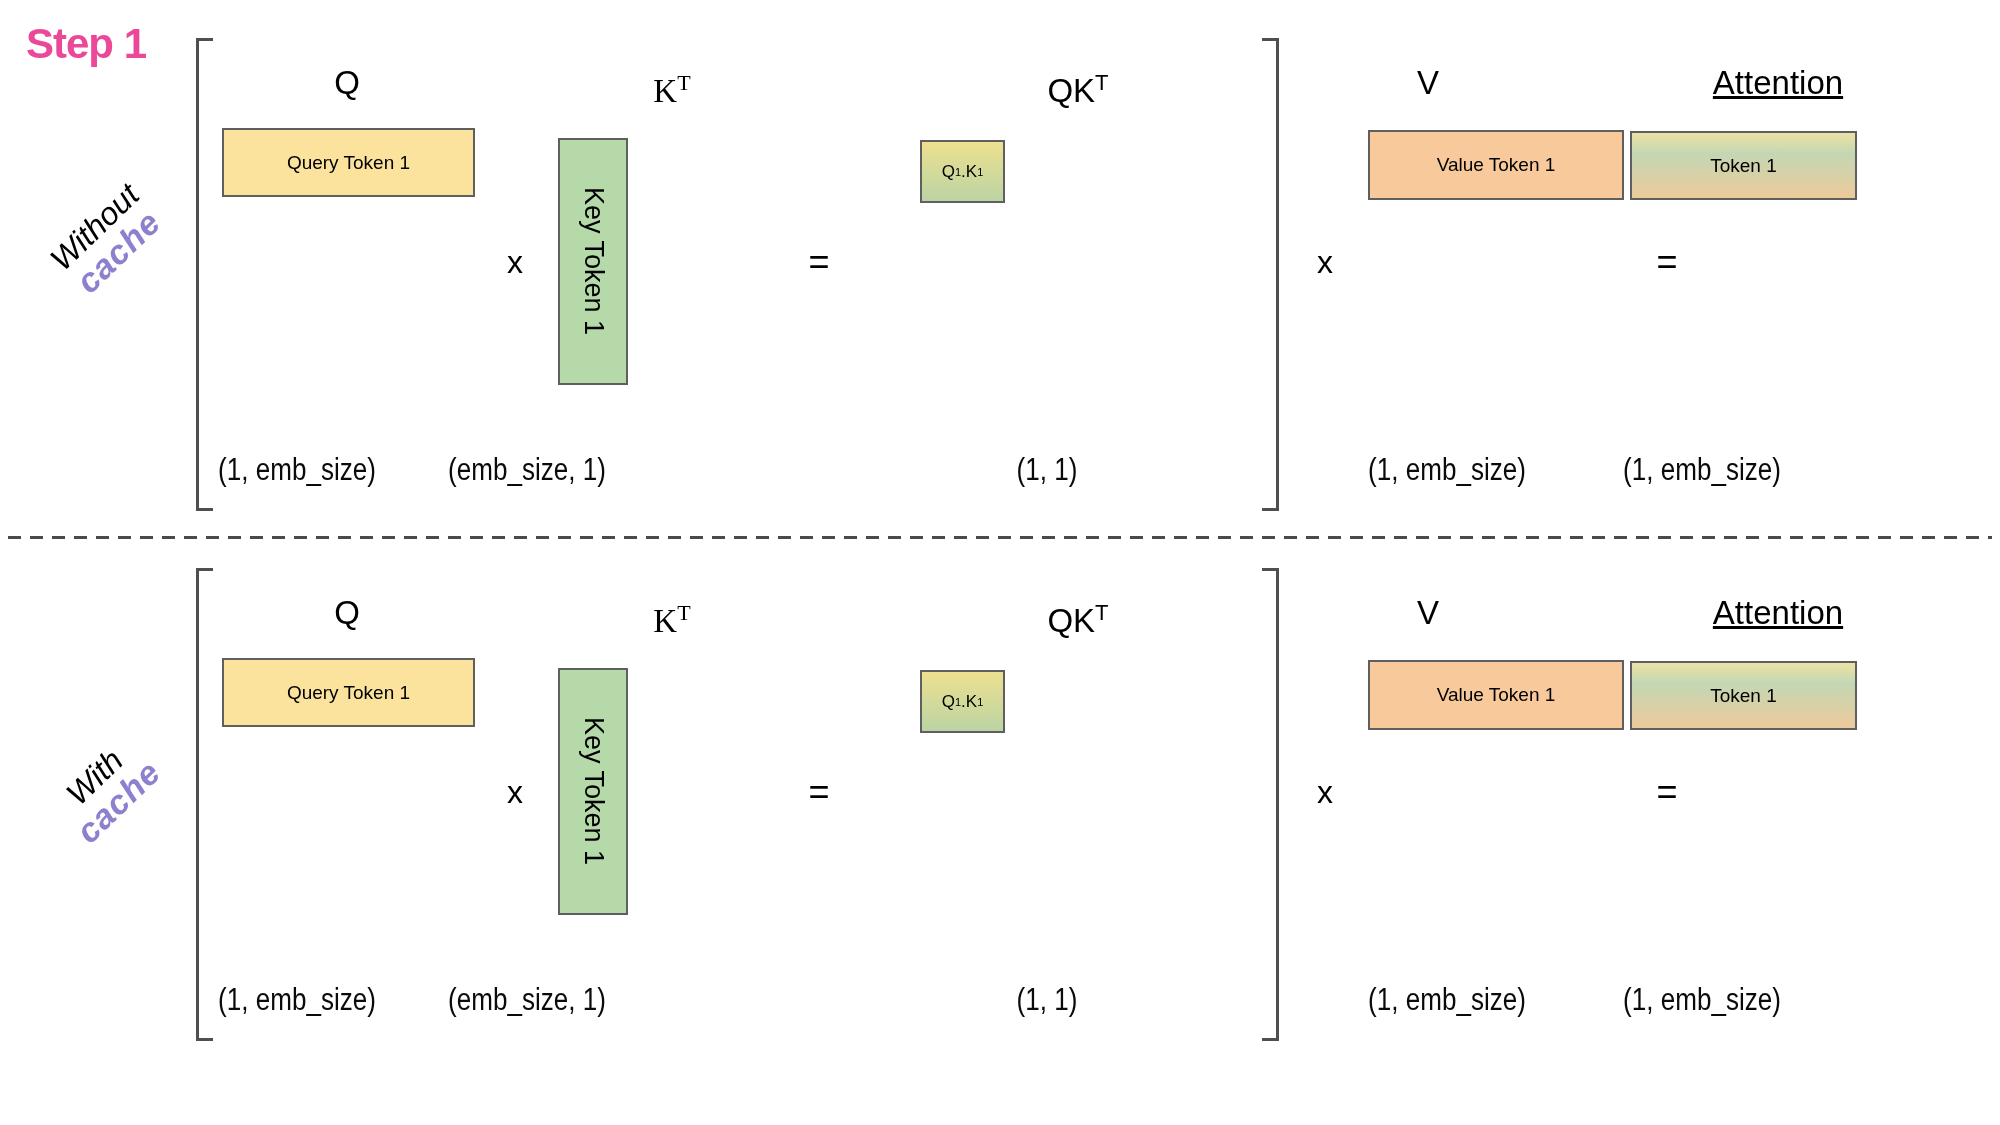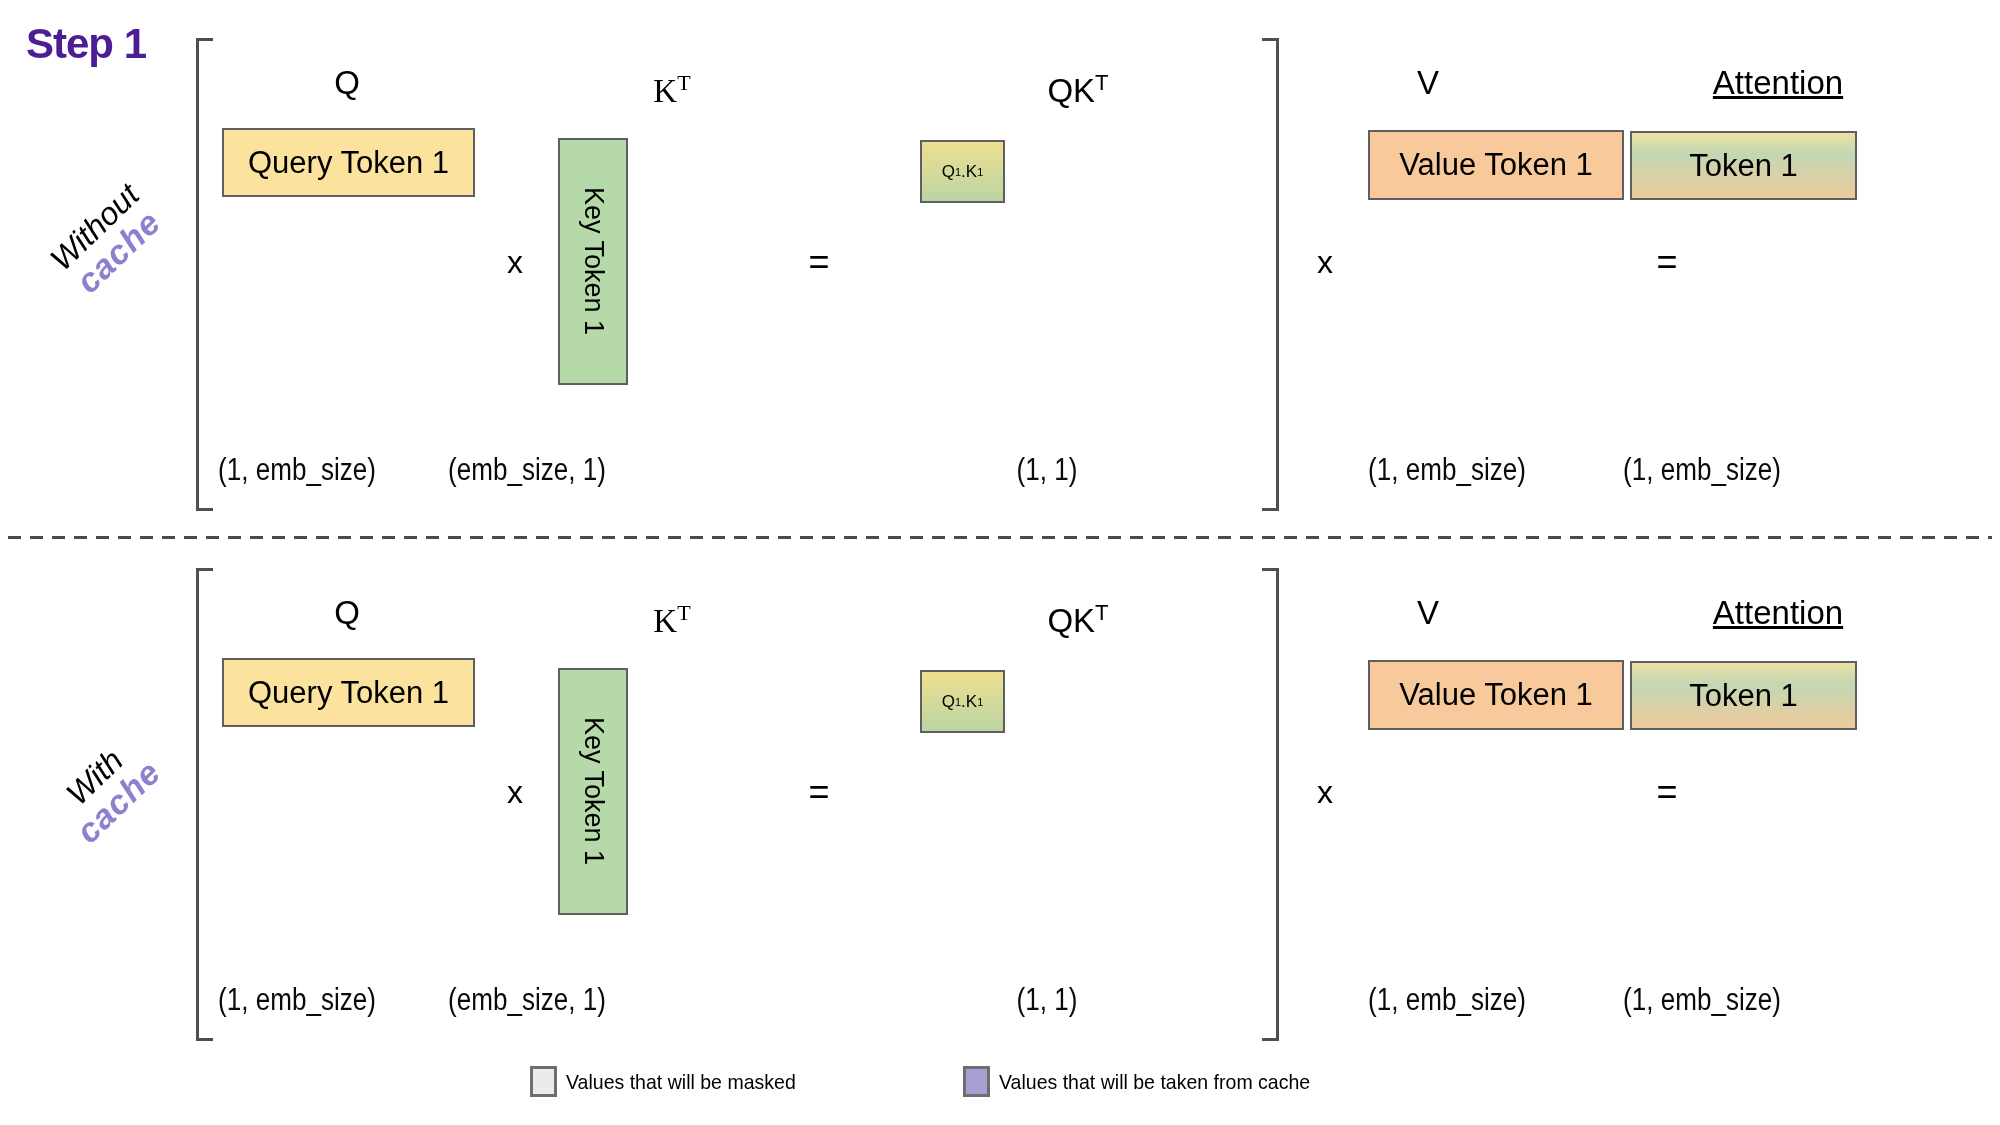--- a/index.html
+++ b/index.html
@@ -2,21 +2,21 @@
 <html style="--query_fill: #FBE29D; --key_fill: #B5D9A9; --value_fill: #F8CA9B; --qk_gradient_top: #EDE08F; --qk_gradient_bottom: #BBD4A4; --attention_gradient_top: #ECE2A4; --attention_gradient_mid: #C3D7B3; --attention_gradient_bottom: #EDCA9B; --cache_text: #8D80CE; --legend_masked: #EBEBEB; --legend_cache: #A89FD2; --border: #5F5F5F;"><head>
 <meta charset="utf-8">
 <style>
   html,body{margin:0;padding:0;background:#fff;}
   #stage{
     position:relative;width:2000px;height:1125px;background:#ffffff;overflow:hidden;
     font-family:"Liberation Sans",sans-serif;color:#111;
   }
   .abs{position:absolute;}
   #page-title{
-    left:26px;top:20px;font-size:42px;font-weight:800;letter-spacing:-1px;color:#4c1d95;
+    left:26px;top:20px;font-size:42px;font-weight:800;letter-spacing:-1px;color:#ec4899;
   }
   
   .row{position:absolute;left:0;width:2000px;height:530px;}
   
   .side-label{
     left:12px;top:150px;width:190px;height:180px;
     display:flex;flex-direction:column;align-items:center;justify-content:center;
     transform:rotate(-44deg);text-align:center;line-height:1.04;
   }
   .side-line1{font-size:32px;font-style:italic;color:#000;}
@@ -27,21 +27,21 @@
   .bracket.right{left:1262px;border:3px solid #4f4f4f;border-left:none;}
   
   .col-label{top:60px;height:46px;line-height:46px;font-size:33px;color:#000;text-align:center;}
   .col-label sup{font-size:22px;}
   .lbl-q{left:277px;width:140px;}
   .lbl-kt{left:602px;width:140px;font-family:Liberation Serif, serif;}
   .lbl-qkt{left:998px;width:160px;}
   .lbl-v{left:1358px;width:140px;}
   .lbl-att{left:1658px;width:240px;text-decoration:underline;}
   
-  .box{border:2px solid #5f5f5f;display:flex;align-items:center;justify-content:center;font-size:31px;color:#000;box-sizing:border-box;}
+  .box{border:2px solid #5f5f5f;display:flex;align-items:center;justify-content:center;font-size:19px;color:#000;box-sizing:border-box;}
   .query-box{left:222px;top:128px;width:253px;height:69px;background:var(--query_fill,#FBE29D);}
   .key-box{left:558px;top:138px;width:70px;height:247px;background:var(--key_fill,#B5D9A9);writing-mode:vertical-rl;font-size:27px;}
   .qk-box{left:920px;top:140px;width:85px;height:63px;font-size:17px;
     background:linear-gradient(180deg,var(--qk_gradient_top,#EDE08F) 0%,var(--qk_gradient_bottom,#BBD4A4) 100%);}
   .qk-box sub{font-size:11px;}
   .value-box{left:1368px;top:130px;width:256px;height:70px;background:var(--value_fill,#F8CA9B);}
   .attention-box{left:1630px;top:131px;width:227px;height:69px;
     background:linear-gradient(180deg,var(--attention_gradient_top,#ECE2A4) 0%,var(--attention_gradient_mid,#C3D7B3) 32%,var(--attention_gradient_bottom,#EDCA9B) 100%);}
   
   .op{top:238px;height:48px;line-height:48px;font-size:32px;text-align:center;color:#000;}
@@ -144,21 +144,14 @@
     <div class="abs op op-eq2">=</div>
     <div class="abs box attention-box">Token 1</div>
 
     <div class="abs dim dim-1">(1, emb_size)</div>
     <div class="abs dim dim-2">(emb_size, 1)</div>
     <div class="abs dim dim-3">(1, 1)</div>
     <div class="abs dim dim-4">(1, emb_size)</div>
     <div class="abs dim dim-5">(1, emb_size)</div>
   </div>
 
-  <div class="abs" id="legend">
-    <div class="legend-swatch swatch-masked"></div>
-    <div class="legend-label">Values that will be masked</div>
-    <div class="legend-gap"></div>
-    <div class="legend-swatch swatch-cache"></div>
-    <div class="legend-label">Values that will be taken from cache</div>
-  </div>
 
 </div>
 
 </body></html>

